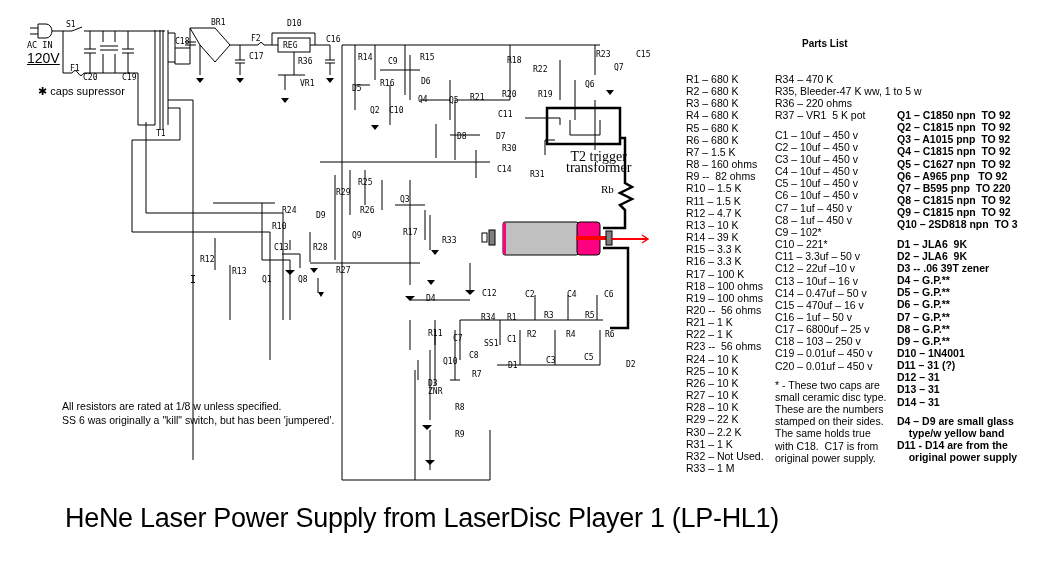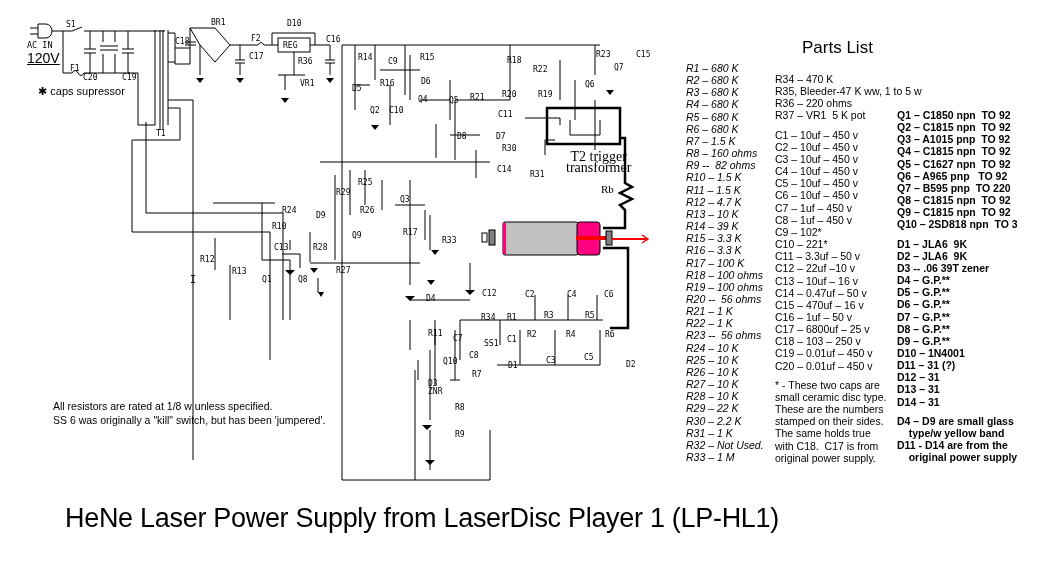--- a/index.html
+++ b/index.html
@@ -1,24 +1,24 @@
 <!DOCTYPE html>
 <html><head>
 <meta charset="utf-8">
 <style>
   html,body{margin:0;padding:0;background:#ffffff;}
   body{width:1050px;height:570px;position:relative;overflow:hidden;font-family:"Liberation Sans",sans-serif;color:#000;}
   #schem{position:absolute;left:0;top:0;}
   .lbl{font-family:"DejaVu Sans Mono",monospace;font-size:8px;}
   .pl{position:absolute;font-family:"Liberation Sans",sans-serif;font-size:10.5px;line-height:12.15px;white-space:pre;color:#000;}
-  #parts-title{position:absolute;left:802px;top:38px;font-weight:normal;font-size:17px;}
-  #col1{left:686px;top:62px;font-style:italic;}
+  #parts-title{position:absolute;left:802px;top:38px;font-weight:bold;font-size:10px;}
+  #col1{left:686px;top:73px;}
   #col2{left:775px;top:73px;}
   #col3{left:897px;top:109px;font-weight:bold;}
-  #notes{position:absolute;left:53px;top:399px;font-size:10.5px;line-height:14px;}
+  #notes{position:absolute;left:62px;top:399px;font-size:10.5px;line-height:14px;}
   #title{position:absolute;left:0;width:844px;top:503px;text-align:center;font-size:27px;letter-spacing:-0.3px;}
   #surge{position:absolute;left:38px;top:85px;font-size:11px;}
   #acin{position:absolute;left:27px;top:40px;font-family:"DejaVu Sans Mono",monospace;font-size:8.5px;}
   #acv{position:absolute;left:27px;top:50px;font-size:14px;text-decoration:underline;}
   #t2lbl{position:absolute;left:566px;top:151px;font-family:"Liberation Serif",serif;font-size:14px;line-height:11px;text-align:center;}
   #rb{position:absolute;left:601px;top:183px;font-family:"Liberation Serif",serif;font-size:11px;text-align:center;}
   #input-i{position:absolute;left:190px;top:274px;font-family:"DejaVu Sans Mono",monospace;font-size:10px;}
 </style>
 </head>
 <body>

